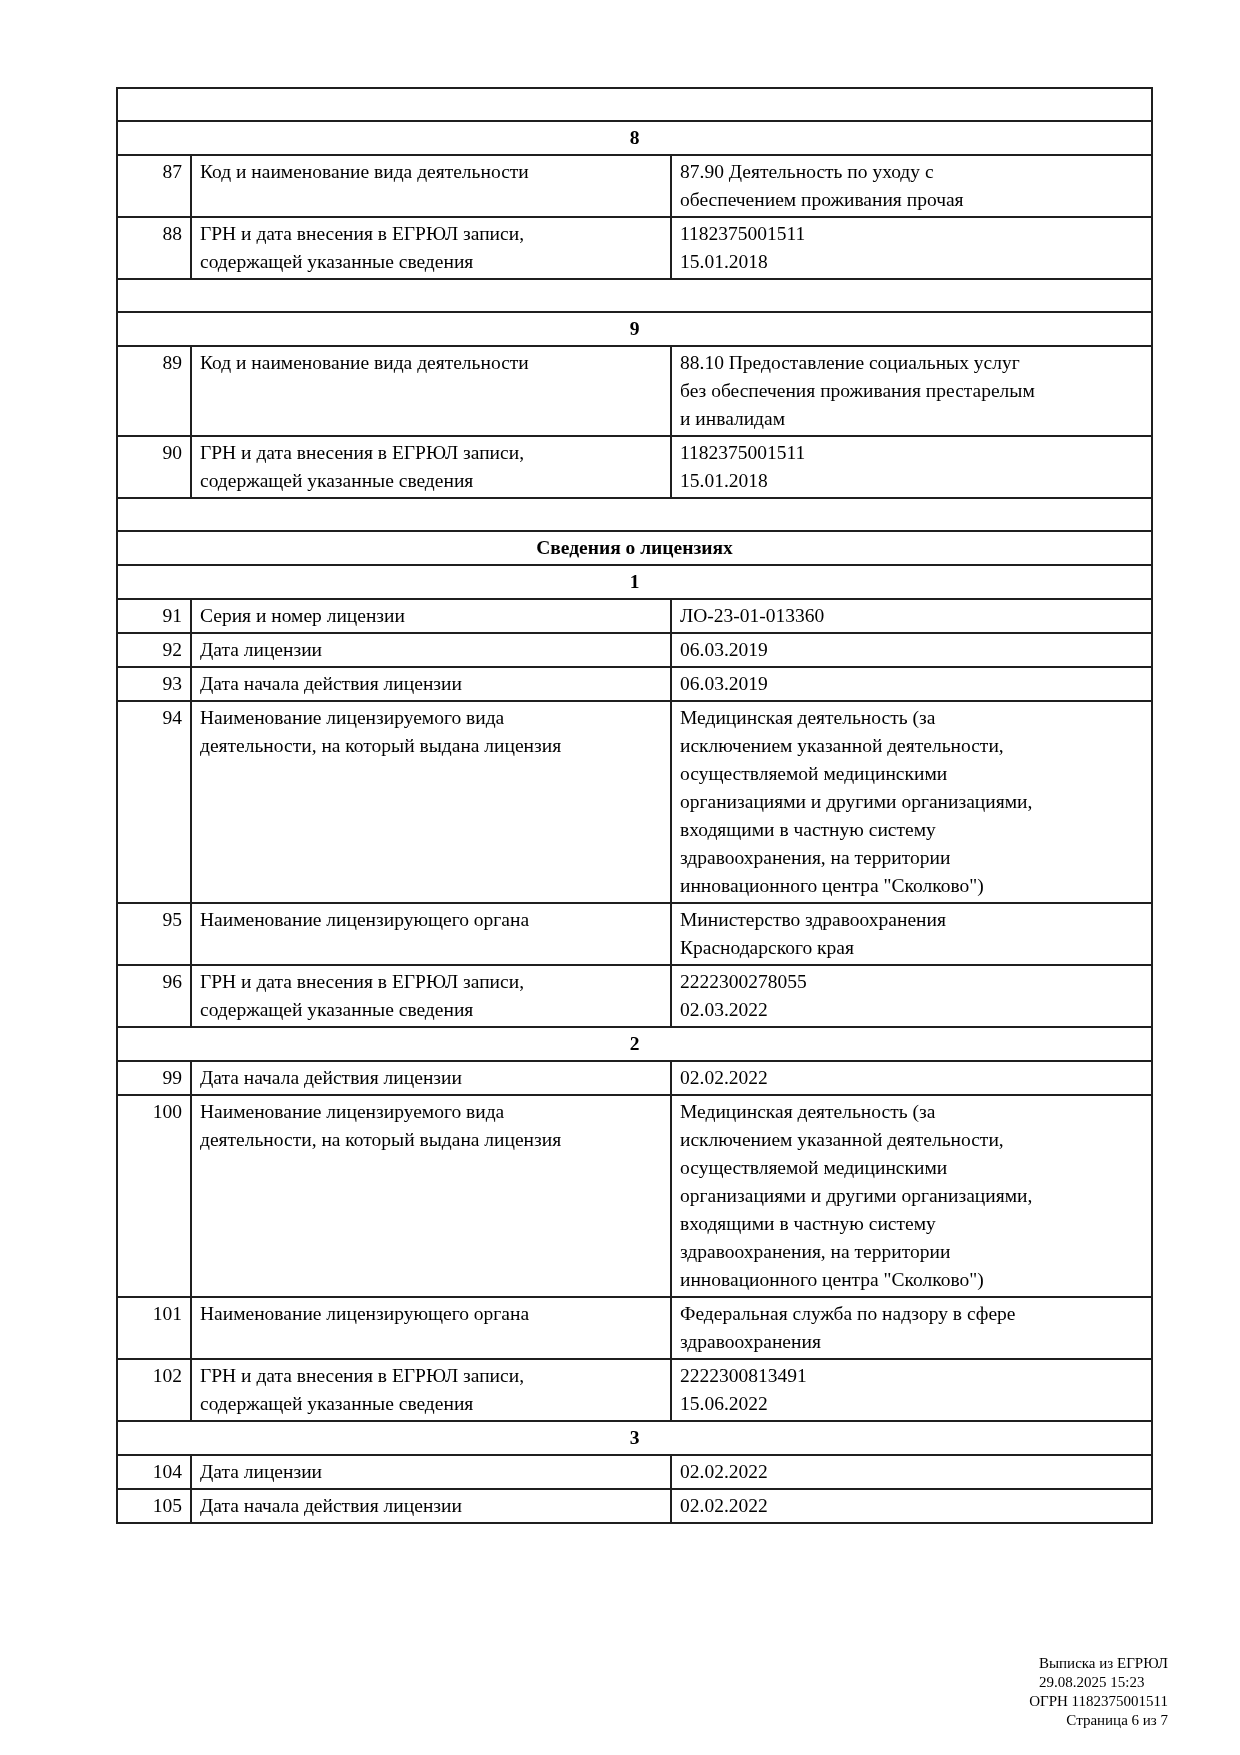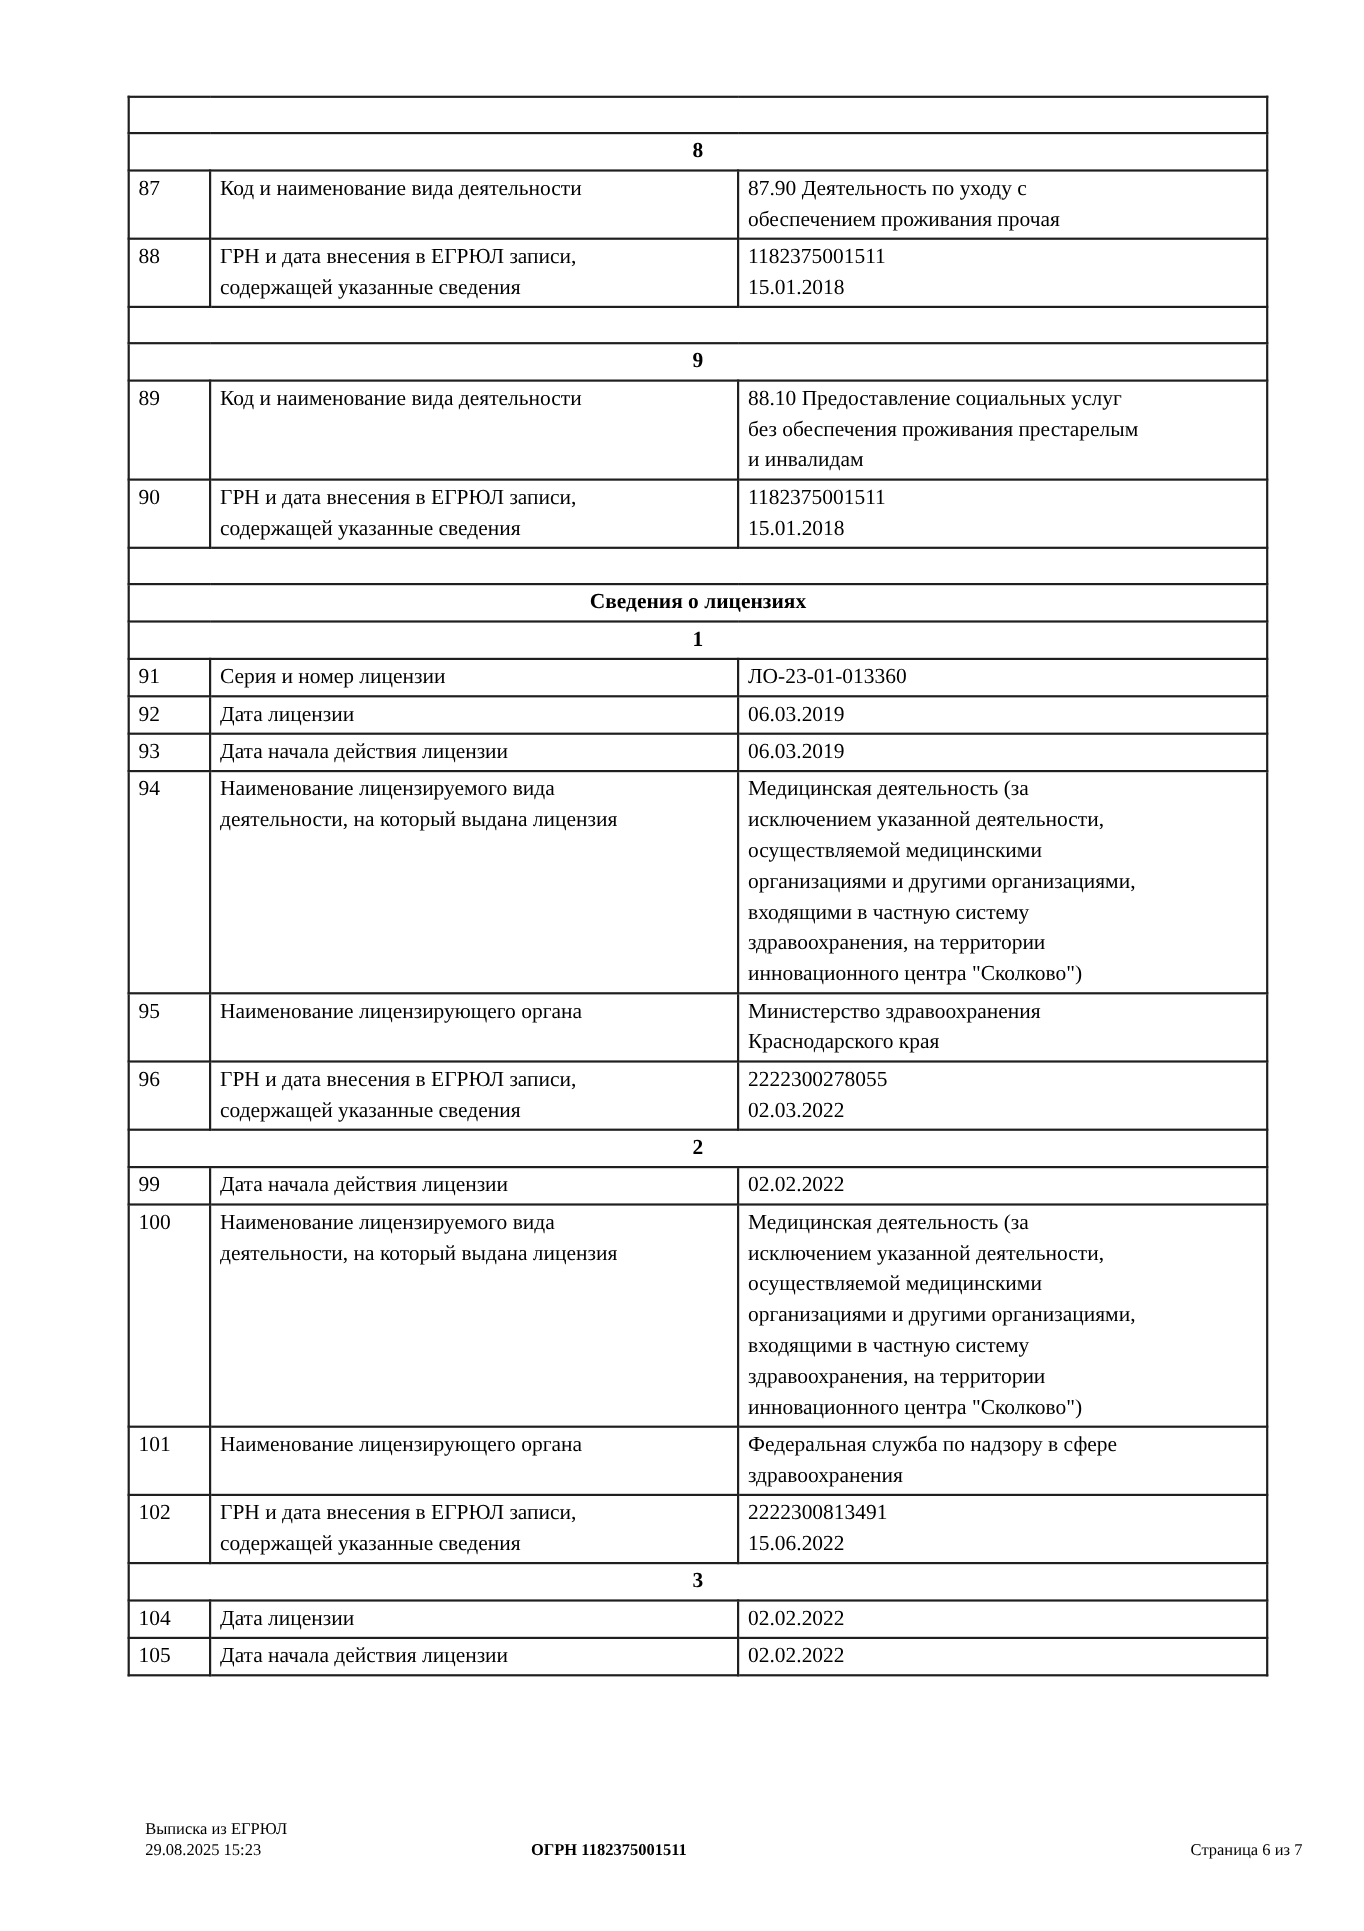--- a/index.html
+++ b/index.html
@@ -28,48 +28,49 @@
     font-size: 19.5px;
     line-height: 28px;
   }
   table.doc-table td {
     border: 2px solid #1f1f1f;
     vertical-align: top;
     padding: 2px 8px;
     overflow: hidden;
   }
   td.num {
-    text-align: left;
+    text-align: right;
     padding-left: 2px;
     padding-right: 2px;
   }
   td.lbl, td.val {
     white-space: pre-line;
     font-family: Liberation Serif, serif;
   }
   tr.empty-row td {
     height: 27px;
   }
   tr.section-row td,
   tr.title-row td {
     text-align: center;
     font-weight: bold;
   }
   .footer {
     position: absolute;
-    left: 132px;
+    left: 116px;
     top: 1654px;
     width: 1052px;
     display: flex;
     align-items: flex-end;
     font-size: 15px;
     line-height: 19px;
+    flex-direction: column;
   }
   .footer .f-left  { flex: 1 1 0; text-align: left; }
-  .footer .f-center{ flex: 1 1 0; text-align: left; font-weight: bold; }
+  .footer .f-center{ flex: 1 1 0; text-align: left; }
   .footer .f-right { flex: 1 1 0; text-align: right; }
 </style>
 </head>
 <body>
 
 <div class="doc-table-wrap">
   <table class="doc-table">
     <colgroup>
       <col style="width:74px">
       <col style="width:480px">

